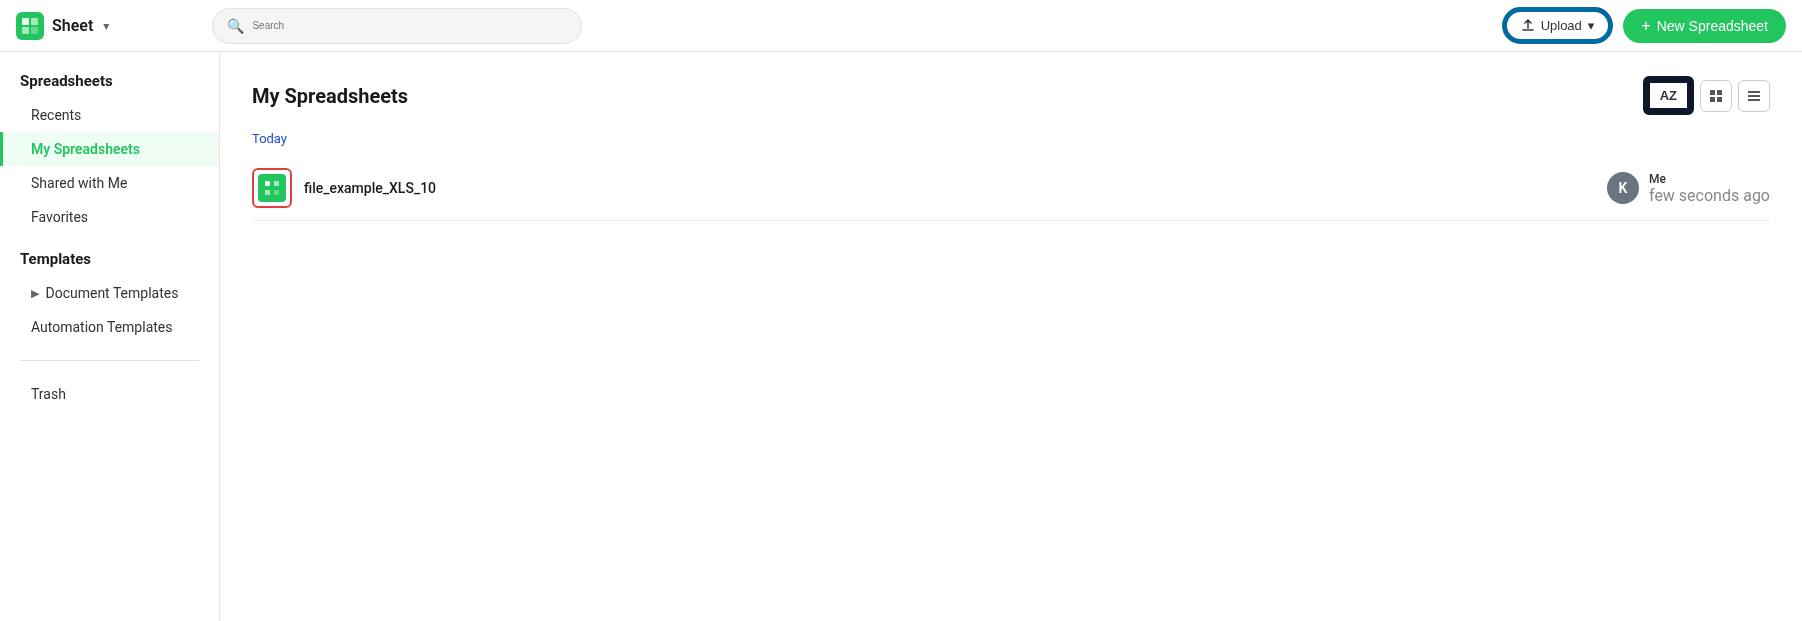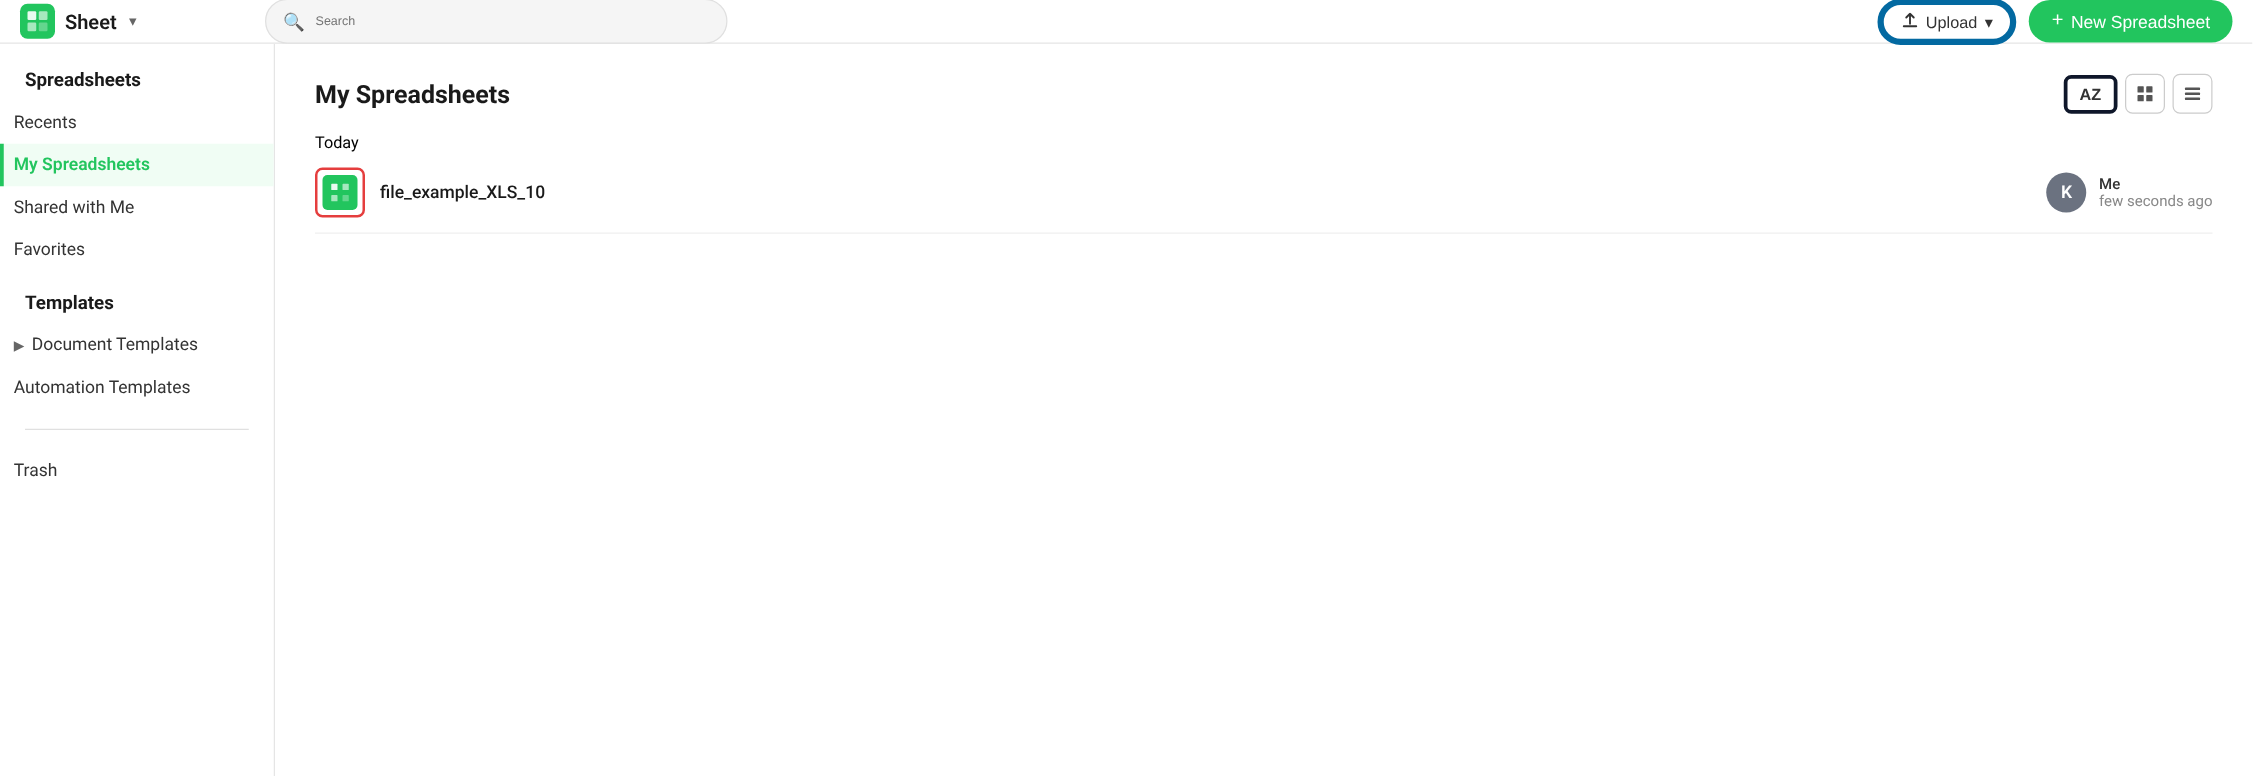--- a/index.html
+++ b/index.html
@@ -1,20 +1,20 @@
 <!DOCTYPE html>
 <html><head>
   <meta charset="utf-8">
   <style>
     * { box-sizing: border-box; margin: 0; padding: 0; }
     body { font-family: -apple-system, BlinkMacSystemFont, 'Segoe UI', Roboto, sans-serif; background: #fff; display: flex; flex-direction: column; height: 621px; overflow: hidden; }
 
     
     .topbar {
-      display: flex; align-items: center; height: 35px; padding: 0 16px;
+      display: flex; align-items: center; height: 52px; padding: 0 16px;
       border-bottom: 1px solid #e5e5e5; gap: 16px; flex-shrink: 0;
     }
     .topbar-logo {
       display: flex; align-items: center; gap: 8px; cursor: pointer; min-width: 180px;
     }
     .topbar-logo-icon {
       width: 28px; height: 28px; background: #22c55e; border-radius: 6px;
       display: flex; align-items: center; justify-content: center;
     }
     .topbar-logo-icon svg { width: 18px; height: 18px; }
@@ -48,21 +48,21 @@
     
     .sidebar {
       width: 220px; flex-shrink: 0; border-right: 1px solid #e5e5e5;
       padding: 20px 0; overflow-y: auto;
     }
     .sidebar-section-title {
       font-size: 15px; font-weight: 700; color: #1a1a1a;
       padding: 0 20px 8px 20px;
     }
     .sidebar-item {
-      display: flex; align-items: center; padding: 9px 8px;
+      display: flex; align-items: center; padding: 9px 28px;
       font-size: 14px; color: #333; cursor: pointer; border-left: 3px solid transparent;
     }
     .sidebar-item.active {
       color: #22c55e; font-weight: 600; border-left: 3px solid #22c55e;
       background: #f0fdf4;
     }
     .sidebar-item .item-chevron { margin-right: 6px; font-size: 11px; color: #666; }
 
     .sidebar-divider { border: none; border-top: 1px solid #e0e0e0; margin: 16px 20px; }
 
@@ -70,30 +70,30 @@
 
     
     .content { flex: 1; padding: 24px 32px; overflow-y: auto; }
 
     .content-header {
       display: flex; align-items: center; justify-content: space-between; margin-bottom: 16px;
     }
     .content-title { font-size: 20px; font-weight: 700; color: #1a1a1a; }
     .view-controls { display: flex; align-items: center; gap: 6px; }
     .sort-btn {
-      border: 3px solid #0f172a; border-radius: 6px; padding: 5px 10px;
+      border: 7px solid #0f172a; border-radius: 6px; padding: 5px 10px;
       font-size: 13px; cursor: pointer; background: #fff; color: #333; font-weight: 600;
     }
     .view-btn {
       border: 1px solid #ccc; border-radius: 6px; width: 32px; height: 32px;
       display: flex; align-items: center; justify-content: center;
       cursor: pointer; background: #fff; color: #555; font-size: 14px;
     }
 
-    .date-label { font-size: 13px; color: #000000; margin-bottom: 0; }
+    .date-label { font-size: 13px; color: #1d4ed8; margin-bottom: 10px; }
 
     
     .file-row {
       display: flex; align-items: center; padding: 12px 0;
       border-bottom: 1px solid #f0f0f0;
     }
     .file-icon-wrap {
       width: 40px; height: 40px; border: 2px solid #e53e3e; border-radius: 6px;
       display: flex; align-items: center; justify-content: center; margin-right: 12px; flex-shrink: 0;
     }
@@ -105,21 +105,21 @@
     .file-name { font-size: 14px; color: #1a1a1a; font-weight: 500; flex: 1; }
 
     .file-meta { display: flex; align-items: center; gap: 10px; }
     .avatar {
       width: 32px; height: 32px; border-radius: 50%; background: #6b7280;
       display: flex; align-items: center; justify-content: center;
       color: #fff; font-size: 14px; font-weight: 600;
     }
     .file-owner-info { display: flex; flex-direction: column; }
     .file-owner-name { font-size: 12px; color: #333; font-weight: 500; }
-    .file-owner-time { font-size: 12px; color: #888; }
+    .file-owner-time { font-size: 16px; color: #888; }
   </style>
 </head>
 <body>
 
 <div class="topbar">
   <div class="topbar-logo">
     <div class="topbar-logo-icon">
       <svg viewBox="0 0 18 18" fill="none" xmlns="http://www.w3.org/2000/svg">
         <rect x="1" y="1" width="7" height="7" rx="1" fill="white" opacity="0.9"></rect>
         <rect x="10" y="1" width="7" height="7" rx="1" fill="white" opacity="0.6"></rect>

